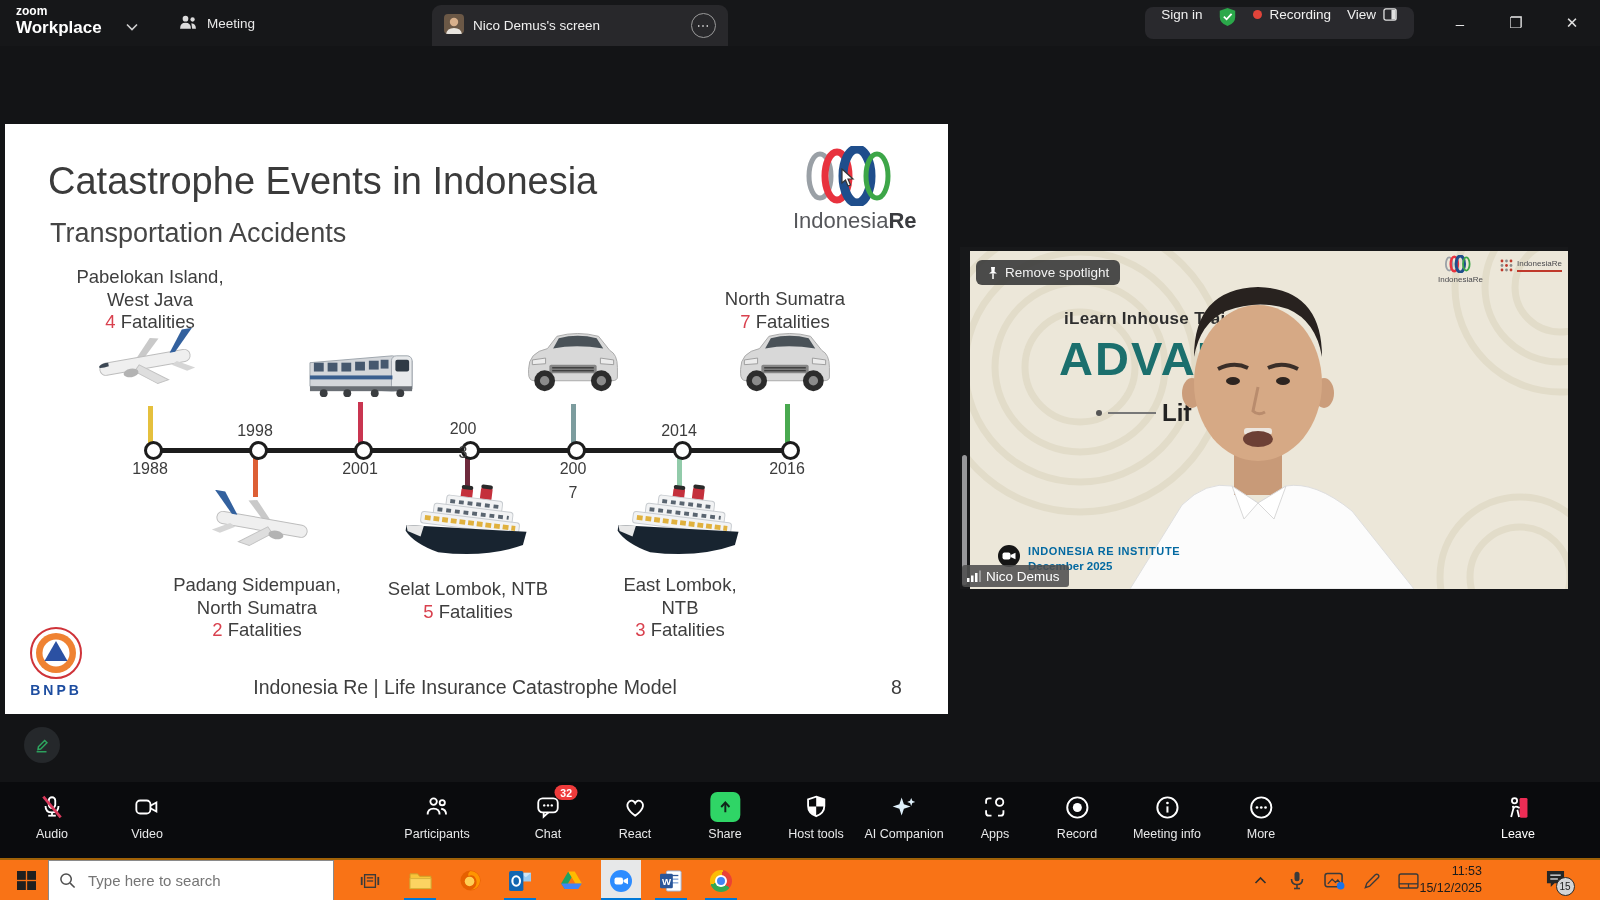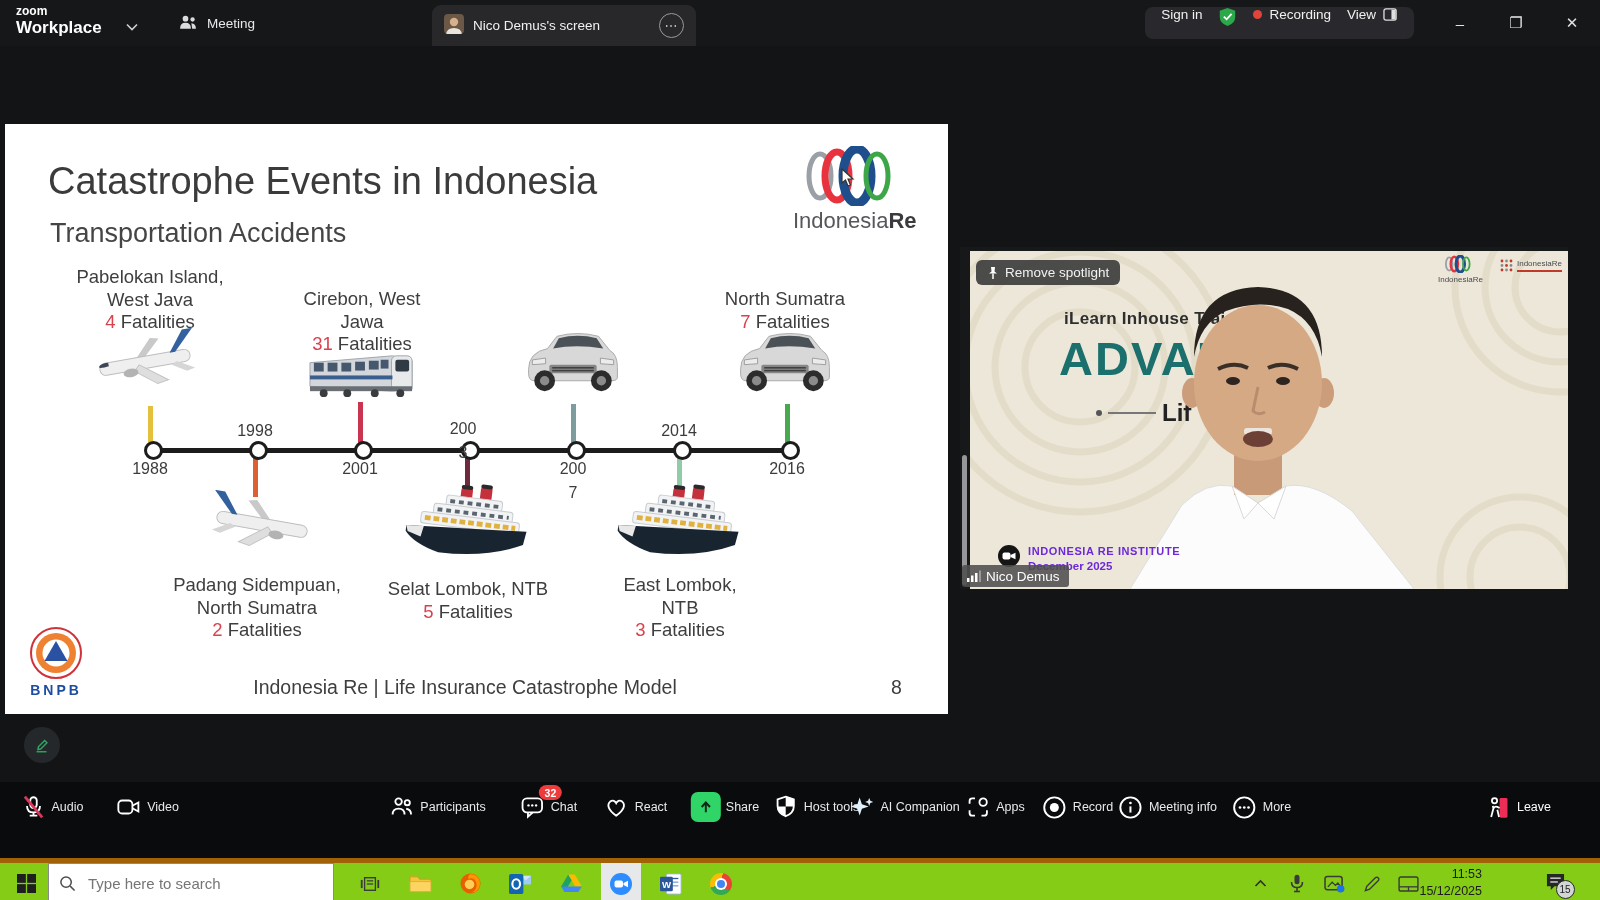--- a/index.html
+++ b/index.html
@@ -6,21 +6,21 @@
   body{width:1600px;height:900px;background:#131416;overflow:hidden;
        font-family:"Liberation Sans",sans-serif;position:relative;}
   .abs{position:absolute;}
 
   
   .topbar{position:absolute;left:0;top:0;width:1600px;height:46px;background:#161719;}
   .brand{position:absolute;left:16px;top:5px;color:#fff;line-height:1;}
   .brand .zl{font-size:12px;font-weight:700;display:block;margin-bottom:2px;}
   .brand .wl{font-size:17px;font-weight:700;display:block;}
   .tab{position:absolute;top:0;height:46px;display:flex;align-items:center;gap:9px;color:#e8e8e8;font-size:13.5px;}
-  .tab-active{position:absolute;left:432px;top:5px;height:41px;width:264px;background:#28282b;
+  .tab-active{position:absolute;left:432px;top:5px;height:41px;width:296px;background:#28282b;
      border-radius:9px 9px 0 0;display:flex;align-items:center;gap:9px;color:#f0f0f0;font-size:13.5px;padding:0 12px;box-sizing:border-box;}
   .dots-circle{margin-left:auto;width:23px;height:23px;border:1.5px solid #9a9a9a;border-radius:50%;
      color:#e0e0e0;display:flex;align-items:center;justify-content:center;font-size:13px;letter-spacing:1px;}
   .right-pill{position:absolute;right:186px;top:7px;height:32px;background:#29292d;border-radius:8px;
      display:flex;align-items:flex-start;gap:16px;padding:0 16px;color:#f0f0f0;font-size:13.5px;}
   .recdot{width:9px;height:9px;border-radius:50%;background:#e0443a;display:inline-block;margin-right:7px;}
   .winbtns{position:absolute;right:0;top:0;height:46px;display:flex;}
   .winbtn{width:56px;height:46px;display:flex;align-items:center;justify-content:center;color:#e3e3e3;font-size:15px;}
 
   
@@ -49,39 +49,39 @@
   .video{position:absolute;left:960px;top:247px;width:608px;height:342px;background:#ece7d9;overflow:hidden;}
   .v-leftstrip{position:absolute;left:0;top:0;width:10px;height:342px;background:#17181a;}
   .v-topstrip{position:absolute;left:0;top:0;width:608px;height:4px;background:#17181a;}
   .v-scroll{position:absolute;left:2px;top:208px;width:5px;height:130px;background:#97979a;border-radius:3px;}
   .rm-spot{position:absolute;left:16px;top:13px;background:rgba(58,58,58,.9);border-radius:6px;color:#f2f2f2;
      font-size:13.5px;display:flex;align-items:center;gap:6px;padding:5px 11px;}
   .v-train-t{position:absolute;left:104px;top:62px;font-size:17px;font-weight:700;color:#2e2e2e;letter-spacing:.3px;}
   .v-advan{position:absolute;left:99px;top:84px;font-size:47px;font-weight:800;color:#1b6f6d;letter-spacing:2px;}
   .v-lifrow{position:absolute;left:136px;top:152px;display:flex;align-items:center;gap:6px;}
   .v-lif{font-size:24px;font-weight:800;color:#222;}
-  .v-inst{position:absolute;left:68px;top:297px;color:#6d28d9;line-height:15px;}
+  .v-inst{position:absolute;left:68px;top:297px;color:#0369a1;line-height:15px;}
   .v-inst .l1{font-size:11px;font-weight:700;letter-spacing:.6px;}
   .v-inst .l2{font-size:11.5px;font-weight:600;}
   .nametag{position:absolute;left:2px;top:318px;height:22px;background:rgba(78,78,78,.88);border-radius:3px;
      display:flex;align-items:center;gap:5px;padding:0 9px 0 5px;color:#fff;font-size:13.5px;}
   .v-logo1{position:absolute;left:478px;top:8px;text-align:center;color:#4a4a4e;font-size:8px;}
   .v-logo2{position:absolute;left:540px;top:12px;display:flex;gap:4px;align-items:flex-start;}
 
   
   .ztoolbar{position:absolute;left:0;top:782px;width:1600px;height:76px;background:#0a0b0d;}
-  .zbtn{position:absolute;transform:translateX(-50%);display:flex;flex-direction:row;align-items:center;gap:5px;top:10px;}
+  .zbtn{position:absolute;transform:translateX(-50%);display:flex;flex-direction:column;align-items:center;gap:5px;top:10px;}
   .zbtn .lbl{font-size:12.5px;color:#e8e9ea;white-space:nowrap;}
   .icon-wrap{height:30px;display:flex;align-items:center;justify-content:center;position:relative;}
   .share-box{width:30px;height:30px;border-radius:7px;background:#2fd566;display:flex;align-items:center;justify-content:center;}
   .badge{position:absolute;top:-7px;right:-16px;background:#ef3b3b;color:#fff;border-radius:9px;
      font-size:10.5px;font-weight:700;padding:1.5px 5.5px;}
 
   
-  .taskbar{position:absolute;left:0;top:858px;width:1600px;height:42px;background:#84cc16;border-top:5px solid #a16207;box-sizing:border-box;}
+  .taskbar{position:absolute;left:0;top:858px;width:1600px;height:42px;background:#f97316;border-top:2px solid #a16207;box-sizing:border-box;}
   .tb-item{position:absolute;top:0;height:41px;display:flex;align-items:center;justify-content:center;}
   .searchbox{position:absolute;left:48px;top:0;width:286px;height:41px;background:#fff;border:1px solid #8a8a8a;
      box-sizing:border-box;display:flex;align-items:center;gap:10px;padding:0 10px;}
   .searchbox input{border:none;outline:none;font-size:15px;color:#5f5f5f;width:220px;background:transparent;
      font-family:"Liberation Sans",sans-serif;}
   .app-cell{position:absolute;top:0;width:40px;height:41px;display:flex;align-items:center;justify-content:center;}
   .app-active{background:#e7e8e9;}
   .underline{position:absolute;bottom:0;left:4px;right:4px;height:3px;background:#0078d7;}
   .chrome-ball{width:22px;height:22px;border-radius:50%;
      background:conic-gradient(from 130deg,#34a853 0 120deg,#fbbc05 0 240deg,#ea4335 0 360deg);
@@ -169,25 +169,20 @@
 
   <svg class="abs" style="left:836px;top:44px;" width="15" height="20" viewBox="0 0 15 20">
     <path d="M1,1 L1,15 L4.5,12 L7,18 L9.5,17 L7,11 L12,11 Z" fill="#fff" stroke="#333" stroke-width="1.2"></path>
   </svg>
 
   <div class="ev" style="left:145px;top:142px;">
     <div>Pabelokan Island,</div>
     <div>West Java</div>
     <div><span class="fat-num">4</span> <span>Fatalities</span></div>
   </div>
-  <div class="ev" style="left:357px;top:164px;">
-    <div>Cirebon, West</div>
-    <div>Jawa</div>
-    <div><span class="fat-num">31</span> <span>Fatalities</span></div>
-  </div>
   <div class="ev" style="left:780px;top:164px;">
     <div>North Sumatra</div>
     <div><span class="fat-num">7</span> <span>Fatalities</span></div>
   </div>
 
   <svg class="veh" style="left:145px;top:204px;" width="118" height="66" viewBox="0 0 120 70">
     <g transform="rotate(-10 60 35)">
       <polygon points="52,33 73,13 64,11 45,31" fill="#c9c9c9"></polygon>
       <rect x="6" y="29" width="97" height="13" rx="6.5" fill="#efefef" stroke="#bdbdbd"></rect>
       <polygon points="88,30 110,8 99,8 82,30" fill="#33619e"></polygon>

